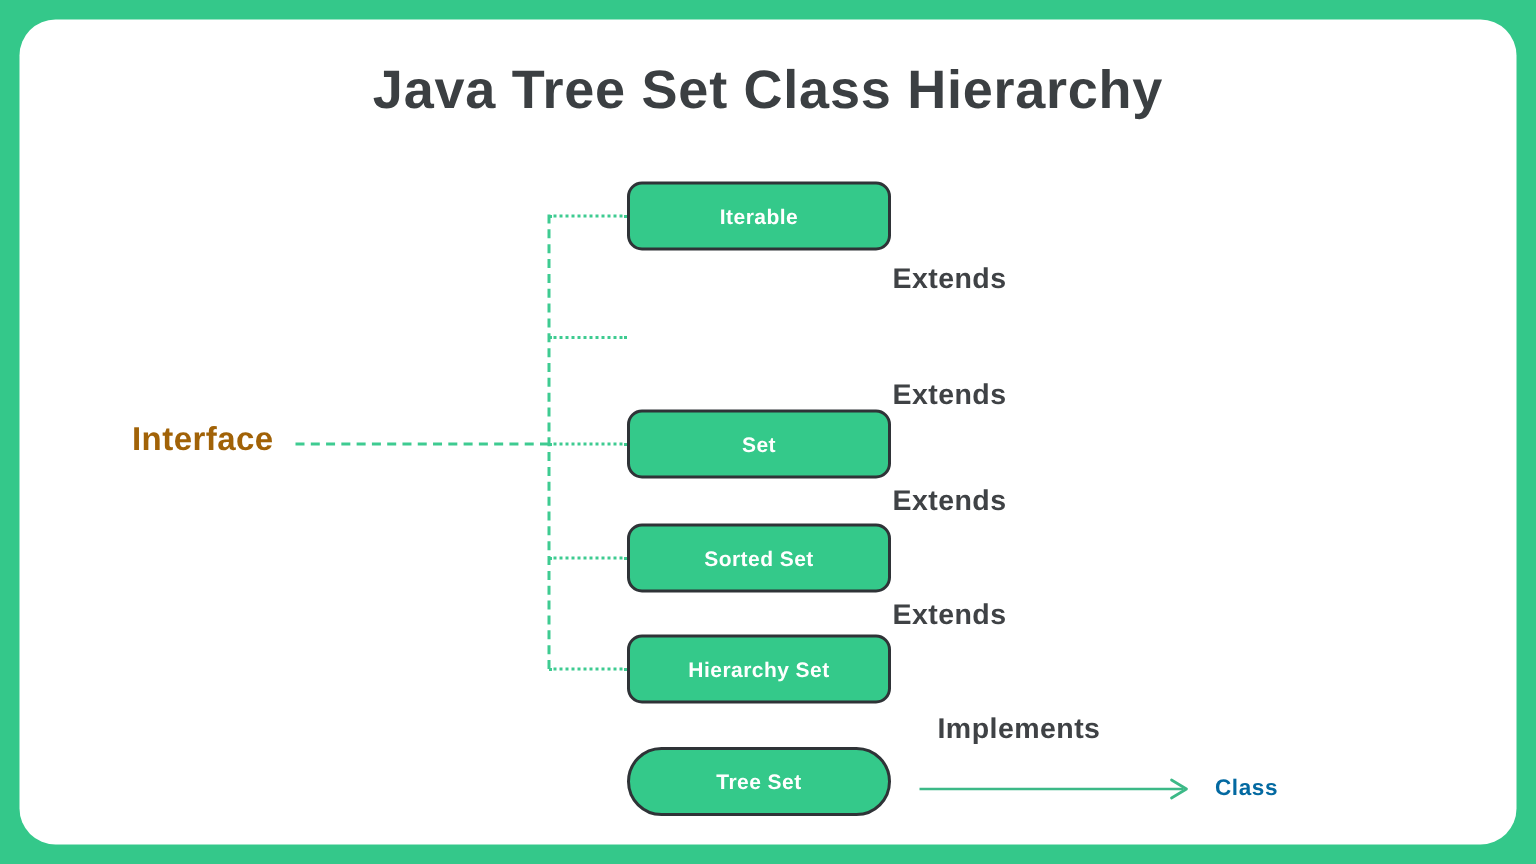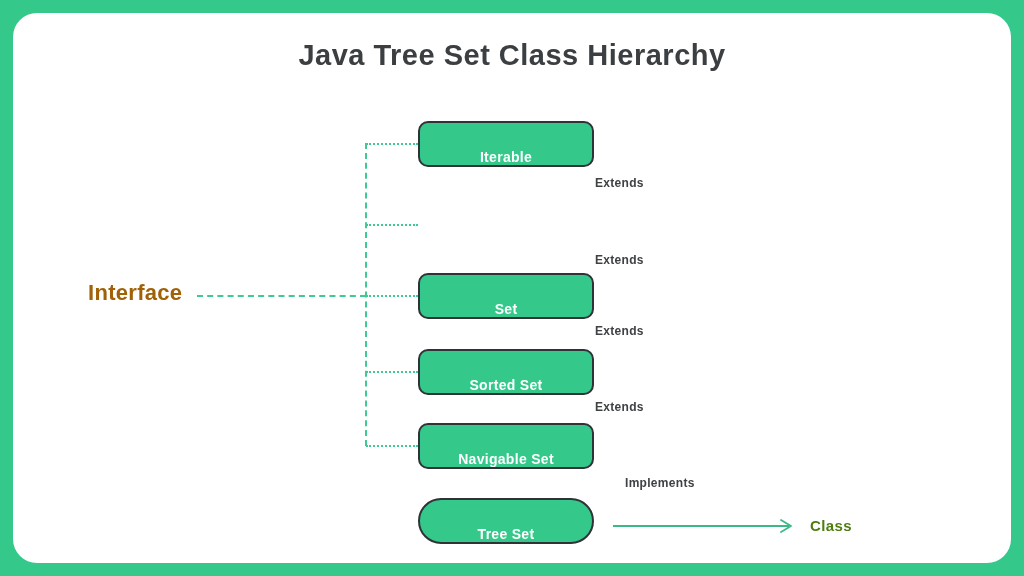--- a/index.html
+++ b/index.html
@@ -8,39 +8,39 @@
     background:#34c88a;
     font-family:"Liberation Sans", sans-serif;
   }
   .card{
     position:absolute;left:13px;top:13px;right:13px;bottom:13px;
     background:#ffffff;border-radius:24px;
   }
   .title{
     position:absolute;left:0;top:26px;width:100%;
     text-align:center;margin:0;
-    font-size:29px;font-weight:700;color:#3b3f42;letter-spacing:.5px;
+    font-size:36px;font-weight:700;color:#3b3f42;letter-spacing:.5px;
   }
   .node{
     position:absolute;left:405px;width:176px;height:46px;
     background:#34c98a;border:2px solid #2f3337;border-radius:10px;
-    display:flex;align-items:flex-end;justify-content:center;
+    display:flex;align-items:center;justify-content:center;
     box-sizing:border-box;
   }
   .node span{color:#ffffff;font-size:14px;font-weight:600;letter-spacing:.3px;}
   .node-iterable{top:108px;}
   .node-collection{top:189px;}
   .node-set{top:260px;}
   .node-sorted-set{top:336px;}
   .node-navigable-set{top:410px;}
   .node-tree-set{top:485px;border-radius:23px;}
 
   .edge{
     position:absolute;left:582px;
-    font-size:12px;font-weight:600;color:#3f4245;letter-spacing:.3px;
+    font-size:19px;font-weight:600;color:#3f4245;letter-spacing:.3px;
   }
   .edge-0{top:163px;}
   .edge-1{top:240px;}
   .edge-2{top:311px;}
   .edge-3{top:387px;}
   .edge-4{top:463px;left:612px;}
 
   
   .vline{
     position:absolute;left:352px;top:130px;height:303px;width:0;
@@ -58,21 +58,21 @@
   .iface-line{
     position:absolute;left:184px;top:282px;width:169px;height:0;
     border-top:2px dashed #3ecb91;
   }
   .interface-label{
     position:absolute;left:75px;top:267px;
     font-size:22px;font-weight:700;color:#a16207;letter-spacing:.3px;
   }
   .class-label{
     position:absolute;left:797px;top:504px;
-    font-size:15px;font-weight:600;color:#4d7c0f;letter-spacing:.4px;
+    font-size:15px;font-weight:600;color:#0369a1;letter-spacing:.4px;
   }
   .arrow{position:absolute;left:598px;top:505px;}
 </style>
 </head>
 <body>
 
 <div class="card">
 
   <h1 class="title">Java Tree Set Class Hierarchy</h1>
 
@@ -89,21 +89,21 @@
   <div class="node node-iterable">
     <span>Iterable</span>
   </div>
   <div class="node node-set">
     <span>Set</span>
   </div>
   <div class="node node-sorted-set">
     <span>Sorted Set</span>
   </div>
   <div class="node node-navigable-set">
-    <span>Navigable Set</span>
+    <span>Hierarchy Set</span>
   </div>
   <div class="node node-tree-set">
     <span>Tree Set</span>
   </div>
 
   <div class="edge edge-0">Extends</div>
   <div class="edge edge-1">Extends</div>
   <div class="edge edge-2">Extends</div>
   <div class="edge edge-3">Extends</div>
   <div class="edge edge-4">Implements</div>

